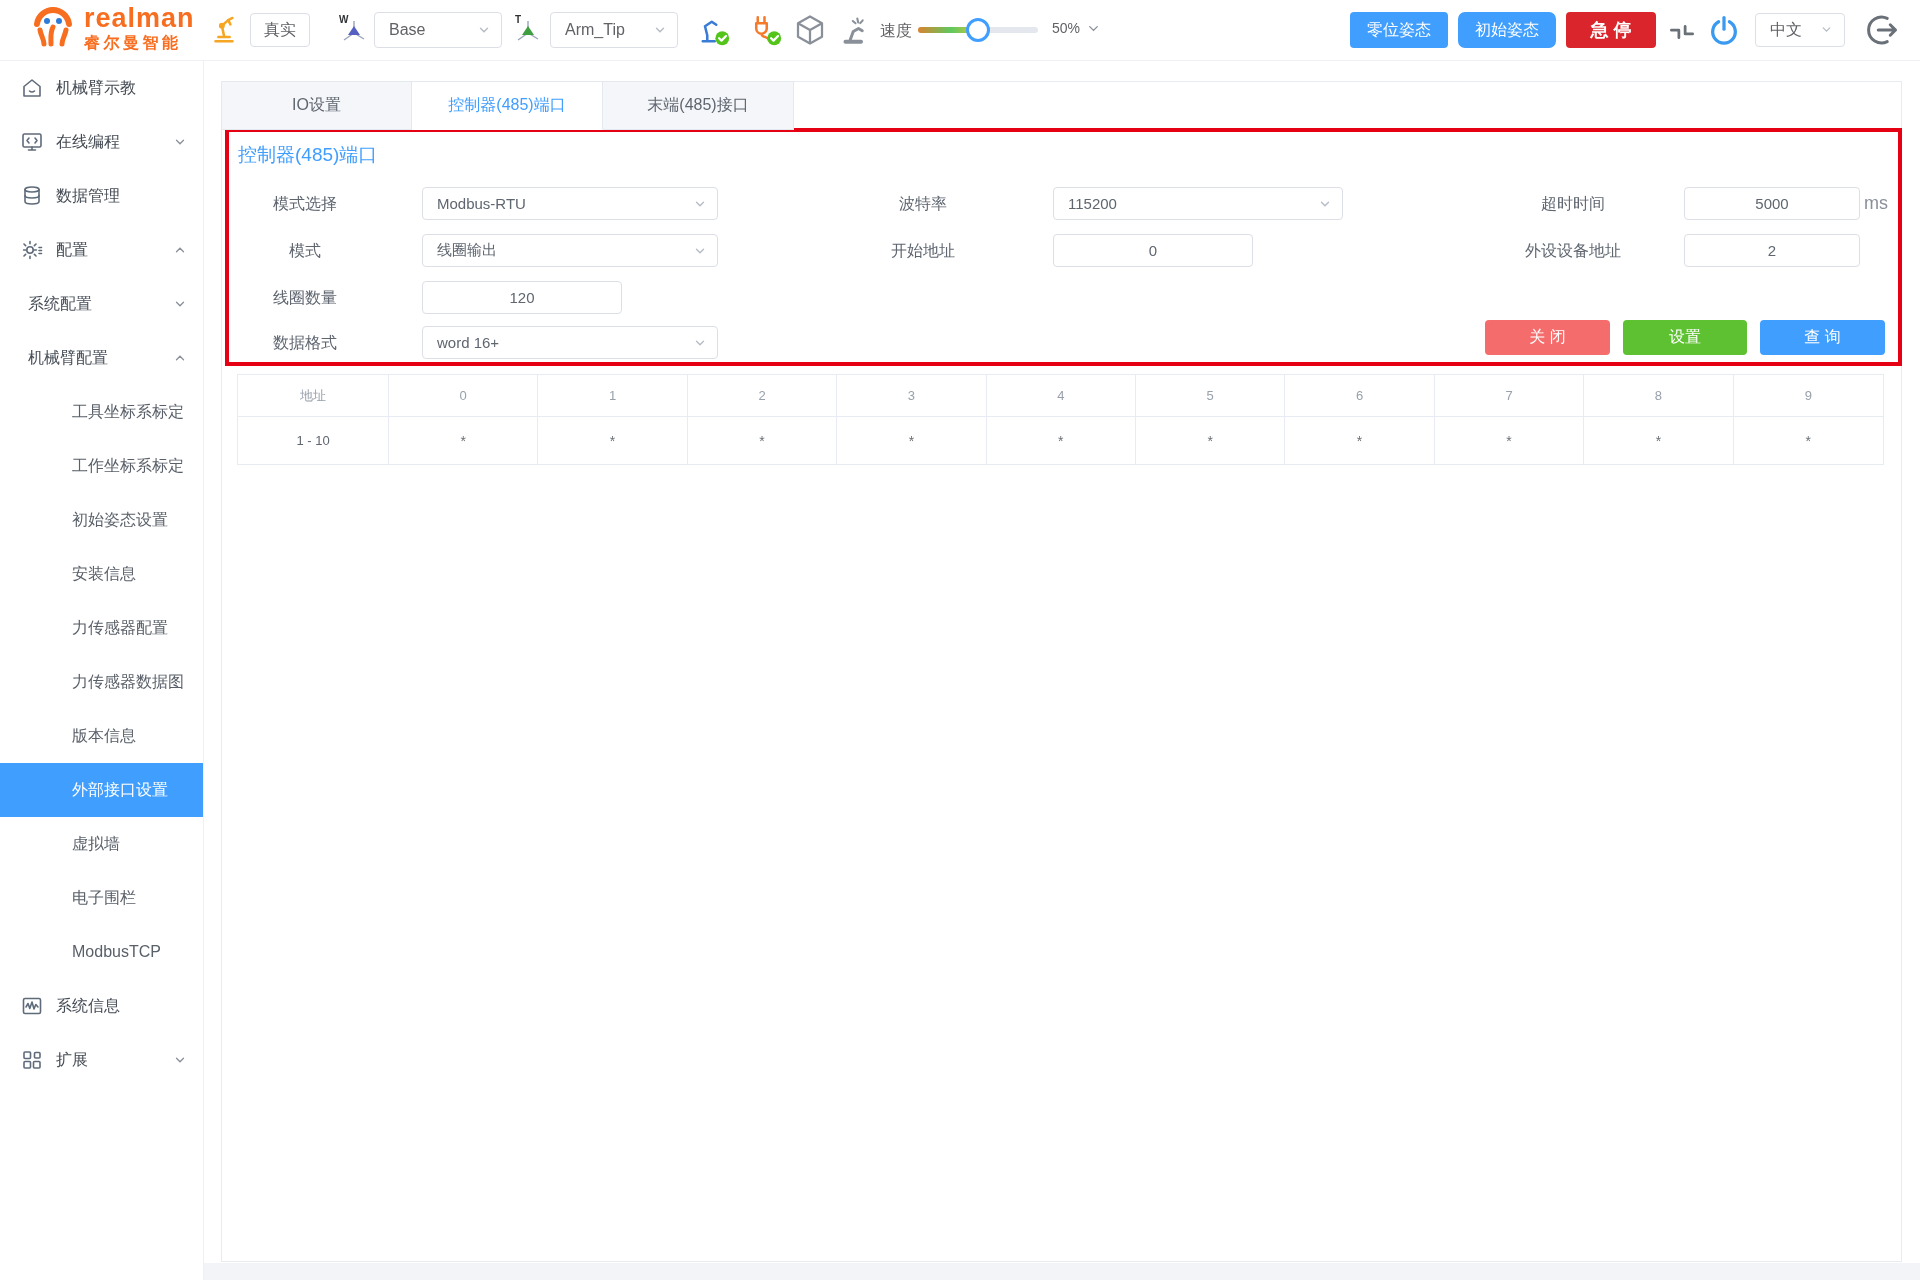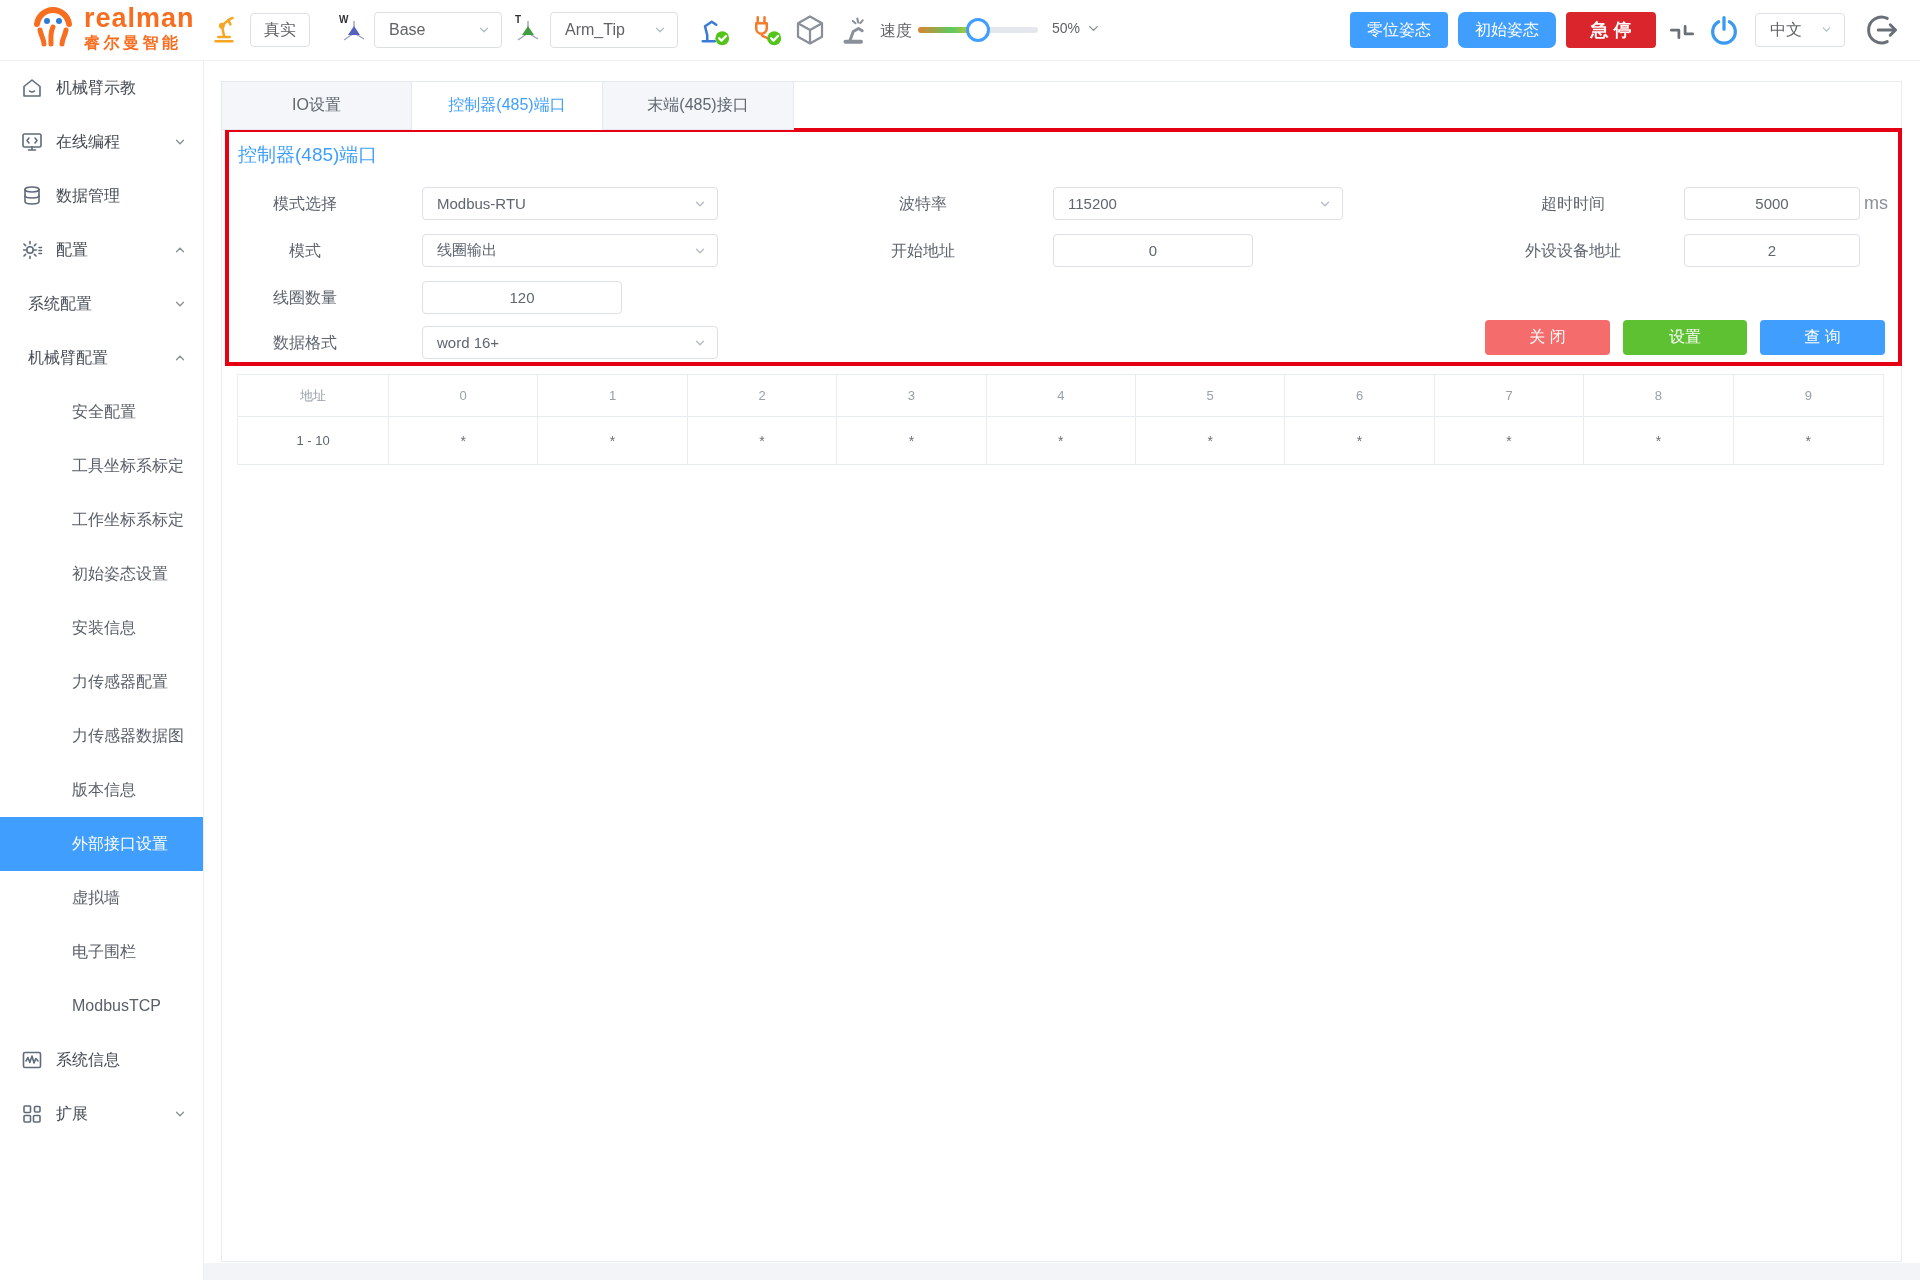--- a/index.html
+++ b/index.html
@@ -288,23 +288,20 @@
     <div class="si lvl1">
       <span>机械臂配置</span>
       <span class="schev up">
         <svg viewBox="0 0 24 24" width="14" height="14" fill="none" stroke="#8a9099" stroke-width="2.2" stroke-linecap="round">
             <path d="m6 9 6 6 6-6"></path>
           </svg>
       </span>
     </div>
 
     <div class="si lvl2">
-        <span>安全配置</span>
-      </div>
-    <div class="si lvl2">
         <span>工具坐标系标定</span>
       </div>
     <div class="si lvl2">
         <span>工作坐标系标定</span>
       </div>
     <div class="si lvl2">
         <span>初始姿态设置</span>
       </div>
     <div class="si lvl2">
         <span>安装信息</span>

